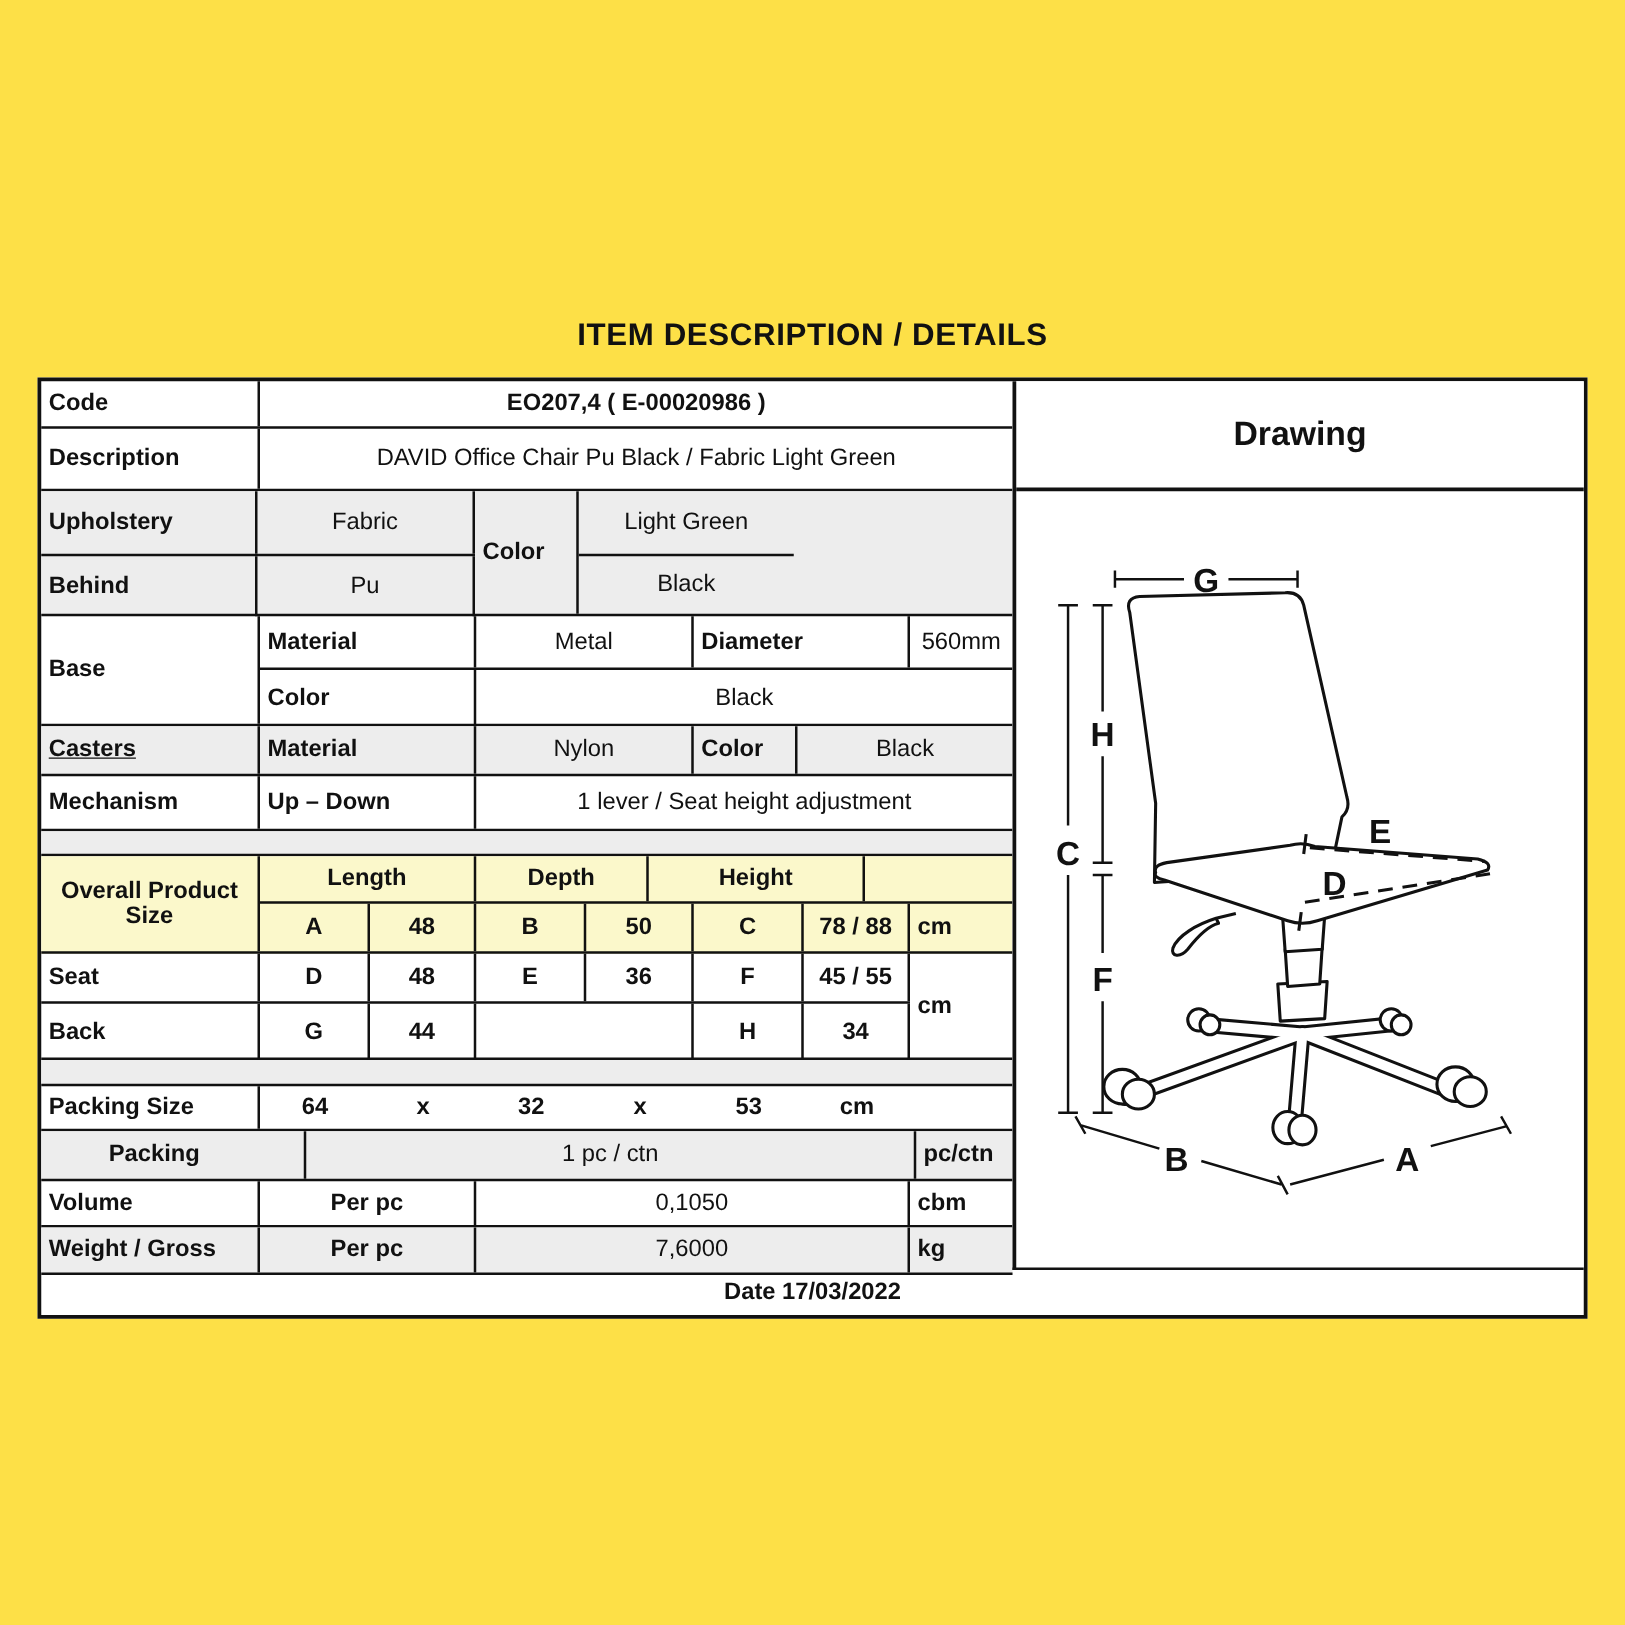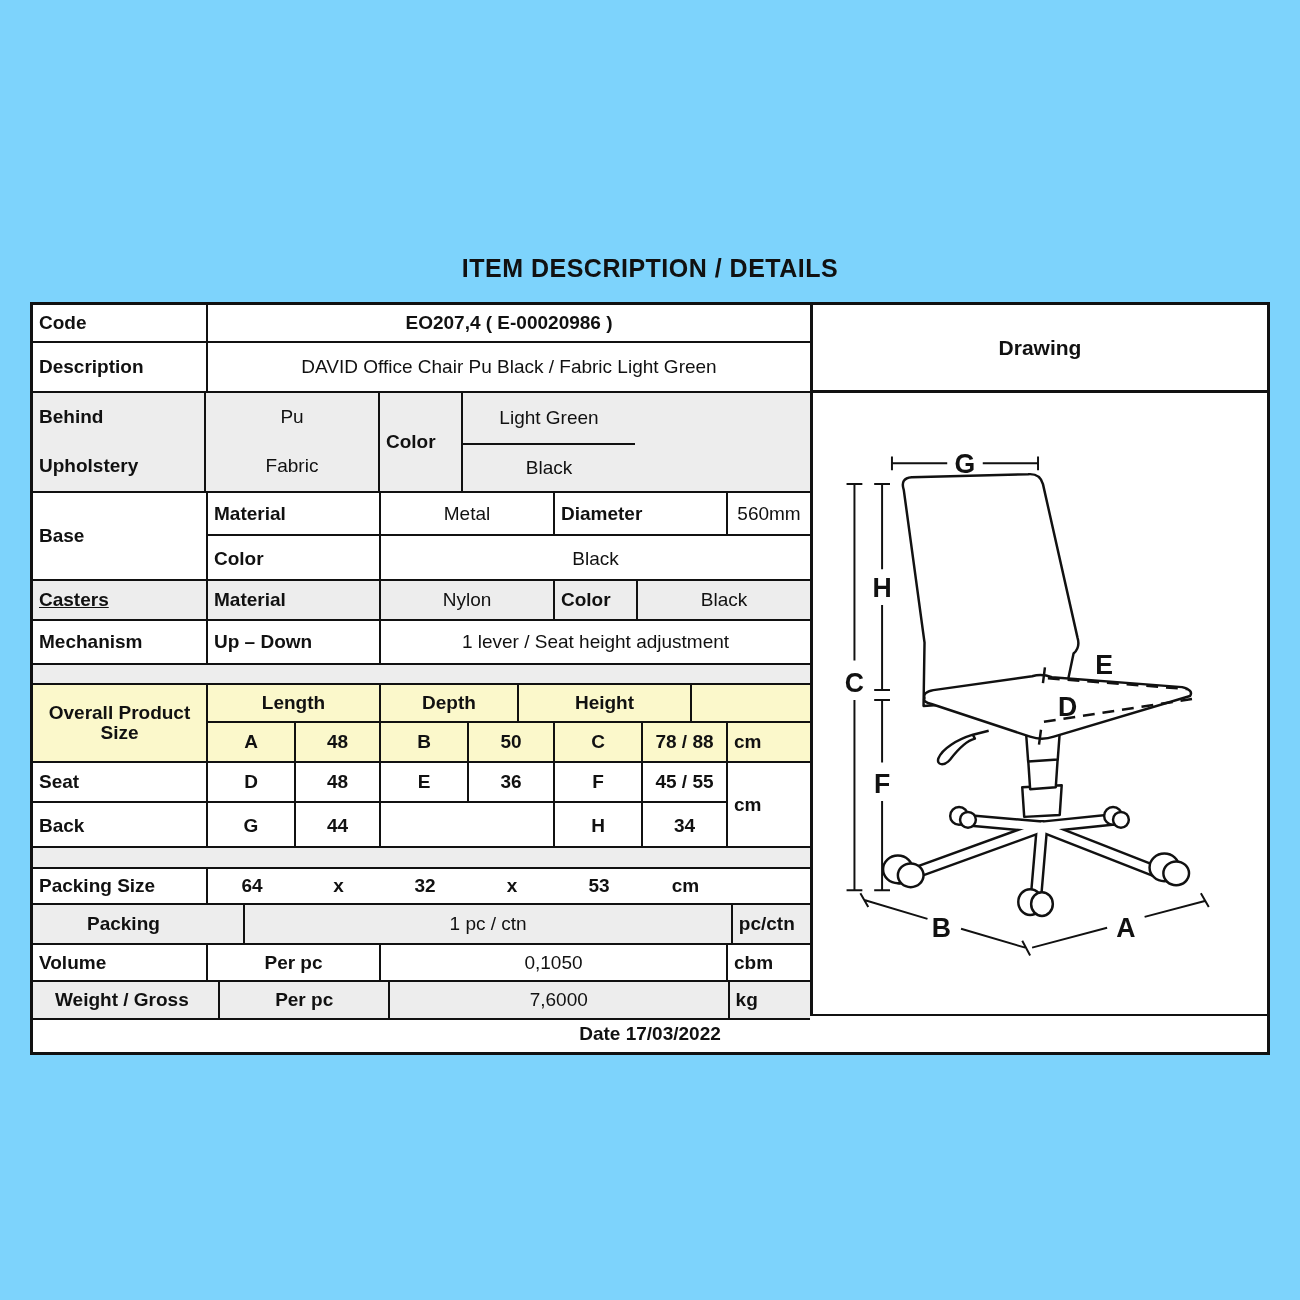--- a/index.html
+++ b/index.html
@@ -1,16 +1,16 @@
 <!DOCTYPE html>
 <html><head>
 <meta charset="utf-8">
 <style>
   html,body{margin:0;padding:0;background:#fff;}
-  .sheet{position:relative;width:1300px;height:1300px;background:#7dd3fc;
+  .sheet{position:relative;width:1300px;height:1300px;background:#fde047;
          font-family:"Liberation Sans",sans-serif;color:#111;}
   .title{position:absolute;top:254px;left:30px;width:1240px;text-align:center;
          font-size:25px;font-weight:bold;letter-spacing:.5px;}
   .tbl{position:absolute;left:30px;top:302px;width:1240px;height:753px;
        border:3px solid #111;box-sizing:border-box;background:#fff;}
   .left{position:absolute;left:0;top:0;width:777px;}
   .row{display:flex;border-bottom:2px solid #111;box-sizing:border-box;}
   .cell{box-sizing:border-box;border-right:2px solid #111;display:flex;
         align-items:center;justify-content:center;font-size:19px;overflow:hidden;
         line-height:1.05;}
@@ -20,21 +20,21 @@
   .ctr{justify-content:center;text-align:center;}
   .stack{display:flex;flex-direction:column;box-sizing:border-box;}
   .srow{display:flex;box-sizing:border-box;}
   .bb{border-bottom:2px solid #111;}
   .gray{background:#ededed;}
   .yellow{background:#fbf8cb;}
   .spacer{height:18px;background:#ededed;border-bottom:2px solid #111;}
   .right{position:absolute;left:777px;top:0;width:457px;height:711px;
          border-left:3px solid #111;border-bottom:2px solid #111;box-sizing:border-box;background:#fff;}
   .drawhead{height:88px;border-bottom:3px solid #111;display:flex;align-items:center;
-            justify-content:center;font-weight:bold;font-size:21px;box-sizing:border-box;}
+            justify-content:center;font-weight:bold;font-size:27px;box-sizing:border-box;}
   .daterow{position:absolute;left:0;top:711px;width:1234px;height:36px;display:flex;
            align-items:center;justify-content:center;font-weight:bold;font-size:19px;}
   svg text{font-family:"Liberation Sans",sans-serif;font-weight:bold;fill:#111;}
 </style>
 </head>
 <body>
 
 <div class="sheet">
 
   <div class="title">ITEM DESCRIPTION / DETAILS</div>
@@ -47,27 +47,27 @@
         <div class="cell b nr" style="width:602px;">EO207,4  ( E-00020986 )</div>
       </div>
 
       <div class="row" style="height:50px;">
         <div class="cell lab" style="width:175px;">Description</div>
         <div class="cell nr" style="width:602px;">DAVID Office Chair Pu Black / Fabric Light Green</div>
       </div>
 
       <div class="row gray" style="height:100px;">
         <div class="stack" style="width:347px;">
+          <div class="srow bb" style="height:52px;">
+            <div class="cell lab" style="width:173px;height:50px;">Upholstery</div>
+            <div class="cell" style="width:174px;height:50px;">Fabric</div>
+          </div>
           <div class="srow" style="height:48px;">
             <div class="cell lab" style="width:173px;height:48px;">Behind</div>
             <div class="cell" style="width:174px;height:48px;">Pu</div>
-          </div>
-          <div class="srow bb" style="height:52px;">
-            <div class="cell lab" style="width:173px;height:50px;">Upholstery</div>
-            <div class="cell" style="width:174px;height:50px;">Fabric</div>
           </div>
         </div>
         <div class="cell lab" style="width:83px;height:98px;">Color</div>
         <div class="stack" style="width:172px;">
           <div class="cell nr bb" style="height:52px;">Light Green</div>
           <div class="cell nr" style="height:46px;">Black</div>
         </div>
       </div>
 
       <div class="row" style="height:88px;">
@@ -169,21 +169,21 @@
         <div class="cell lab nr" style="width:82px;">pc/ctn</div>
       </div>
 
       <div class="row" style="height:37px;">
         <div class="cell lab" style="width:175px;">Volume</div>
         <div class="cell b" style="width:173px;">Per pc</div>
         <div class="cell" style="width:347px;">0,1050</div>
         <div class="cell lab nr" style="width:82px;">cbm</div>
       </div>
 
-      <div class="row gray" style="height:38px;padding-left:16px;">
+      <div class="row gray" style="height:38px;">
         <div class="cell lab" style="width:175px;">Weight / Gross</div>
         <div class="cell b" style="width:173px;">Per pc</div>
         <div class="cell" style="width:347px;">7,6000</div>
         <div class="cell lab nr" style="width:82px;">kg</div>
       </div>
 
     </div>
 
     <div class="right">
       <div class="drawhead">Drawing</div>

